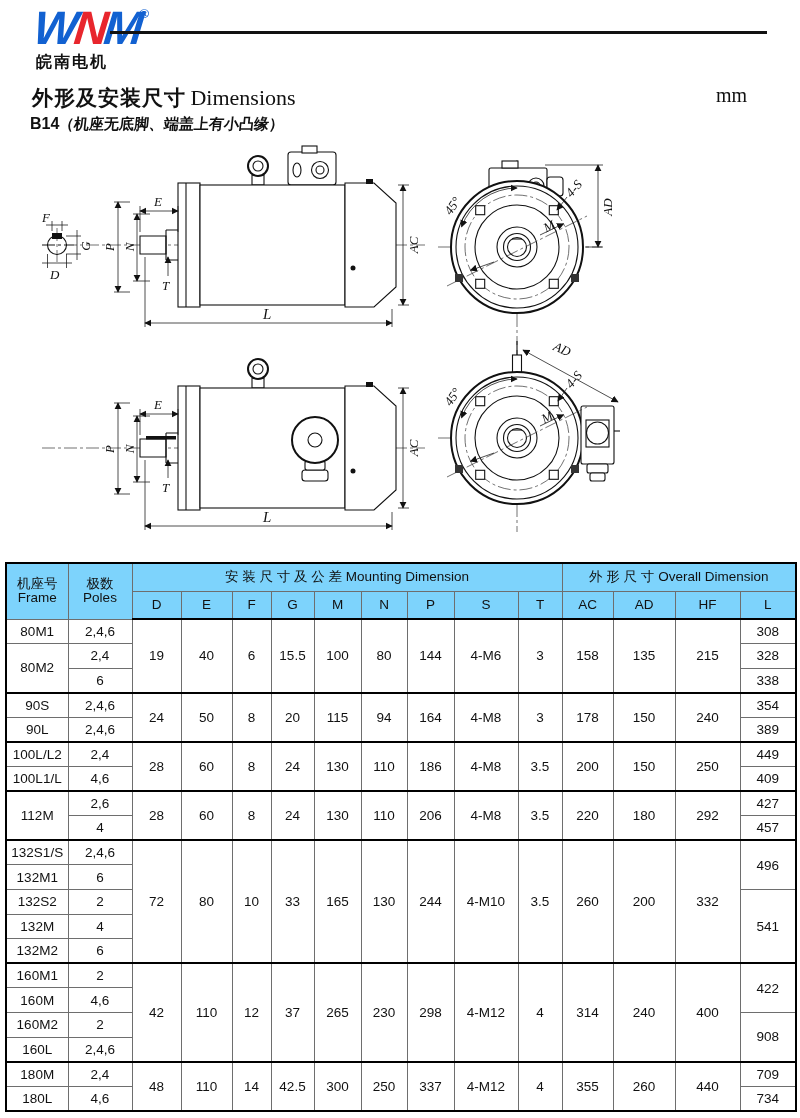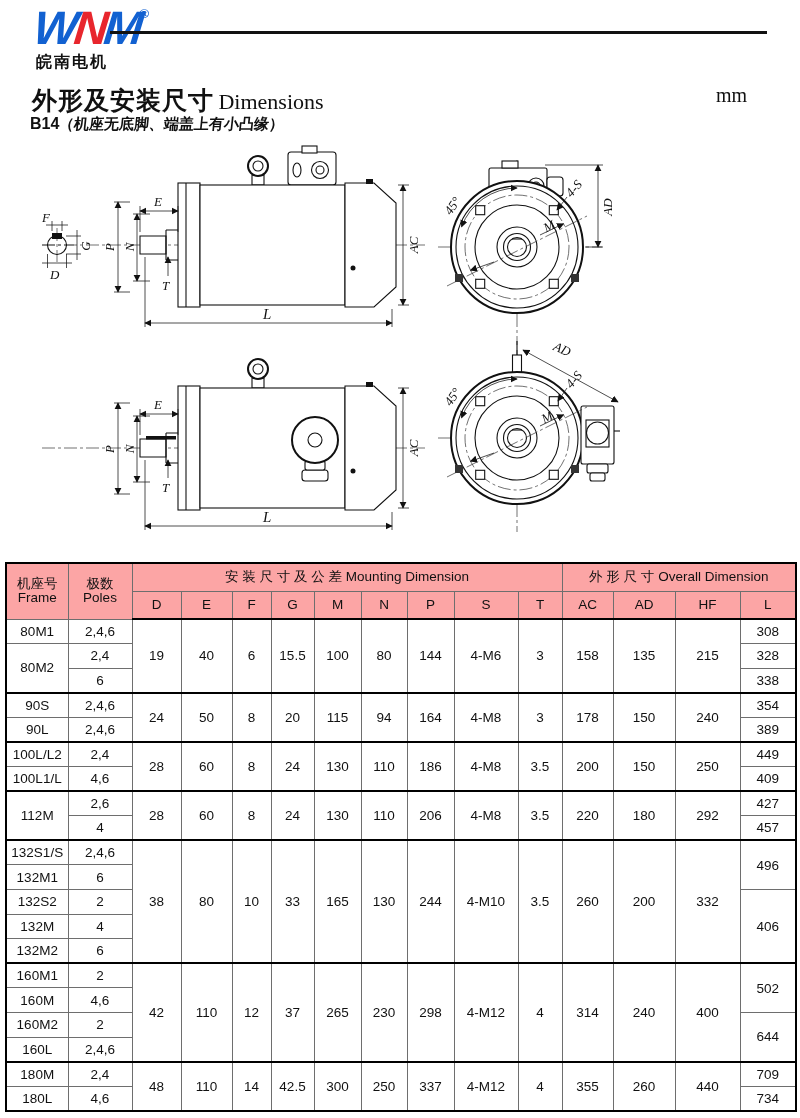--- a/index.html
+++ b/index.html
@@ -9,21 +9,21 @@
   
   #logo{position:absolute;left:34px;top:4px;height:52px;}
   .wnm{font-family:"Liberation Sans",sans-serif;font-weight:900;font-style:italic;
        font-size:47px;line-height:47px;letter-spacing:-4px;display:inline-block;transform:skewX(-6deg);}
   .wnm .b{color:#1261d1;} .wnm .r{color:#e8262d;}
   .reg{color:#1261d1;font-size:13px;font-weight:700;vertical-align:26px;font-style:normal;letter-spacing:0;}
   #company{position:absolute;left:36px;top:52px;font-size:16px;font-weight:700;letter-spacing:2px;}
   #rule{position:absolute;left:110px;top:31px;width:657px;height:3px;background:#111;}
 
   #title-row{position:absolute;left:32px;top:84px;width:740px;}
-  .t-zh{font-size:25px;font-weight:600;letter-spacing:1px;text-align:center;}
+  .t-zh{font-size:21px;font-weight:600;letter-spacing:1px;text-align:center;}
   .t-en{font-family:"Liberation Serif",serif;font-size:22px;}
   #unit{position:absolute;left:684px;top:0px;font-family:Liberation Serif, serif;font-size:20px;}
   #subtitle{position:absolute;left:30px;top:115px;font-size:15px;font-weight:700;}
   .sub-model{font-size:16px;}
   .sub-desc{display:inline-block;transform:skewX(-6deg);}
 
   
   #draw{position:absolute;left:0;top:143px;}
   .ln{stroke:#111;stroke-width:1.1;fill:none;}
   .lnT{stroke:#111;stroke-width:2;fill:none;}
@@ -31,21 +31,21 @@
   .cl{stroke:#333;stroke-width:.7;fill:none;stroke-dasharray:13 3 3 3;}
   .dm{stroke:#222;stroke-width:.8;fill:none;}
   .dim{font-family:"Liberation Serif",serif;font-style:italic;font-size:13px;fill:#111;}
   .dimb{font-family:"Liberation Serif",serif;font-style:italic;font-size:15px;fill:#111;}
 
   
   #dim-table{position:absolute;left:5px;top:562px;width:790px;border-collapse:collapse;
              table-layout:fixed;border:2.5px solid #000;}
   #dim-table th,#dim-table td{border:1px solid #6e6e6e;text-align:center;vertical-align:middle;
              padding:0;font-weight:400;}
-  #dim-table thead th{background:#fca5a5;font-size:13.5px;}
+  #dim-table thead th{background:#7dd3fc;font-size:13.5px;}
   #dim-table thead tr{height:28px;}
   #dim-table tbody tr{height:24.6px;}
   #dim-table tbody td{font-size:13.5px;}
   #dim-table thead tr.subhead th{border-bottom:2px solid #000;}
   #dim-table tr.grp>td{border-top:2px solid #000;}
   .hd2{line-height:14px;}
 </style>
 </head>
 <body>
 
@@ -423,42 +423,42 @@
         <td rowspan="2">292</td>
         <td>427</td>
       </tr>
       <tr>
         <td>4</td>
         <td>457</td>
       </tr>
       <tr class="grp">
         <td>132S1/S</td>
         <td>2,4,6</td>
-        <td rowspan="5">38</td>
+        <td rowspan="5">72</td>
         <td rowspan="5">80</td>
         <td rowspan="5">10</td>
         <td rowspan="5">33</td>
         <td rowspan="5">165</td>
         <td rowspan="5">130</td>
         <td rowspan="5">244</td>
         <td rowspan="5">4-M10</td>
         <td rowspan="5">3.5</td>
         <td rowspan="5">260</td>
         <td rowspan="5">200</td>
         <td rowspan="5">332</td>
         <td rowspan="2">496</td>
       </tr>
       <tr>
         <td>132M1</td>
         <td>6</td>
       </tr>
       <tr>
         <td>132S2</td>
         <td>2</td>
-        <td rowspan="3">406</td>
+        <td rowspan="3">541</td>
       </tr>
       <tr>
         <td>132M</td>
         <td>4</td>
       </tr>
       <tr>
         <td>132M2</td>
         <td>6</td>
       </tr>
       <tr class="grp">
@@ -469,30 +469,30 @@
         <td rowspan="4">12</td>
         <td rowspan="4">37</td>
         <td rowspan="4">265</td>
         <td rowspan="4">230</td>
         <td rowspan="4">298</td>
         <td rowspan="4">4-M12</td>
         <td rowspan="4">4</td>
         <td rowspan="4">314</td>
         <td rowspan="4">240</td>
         <td rowspan="4">400</td>
-        <td rowspan="2">502</td>
+        <td rowspan="2">422</td>
       </tr>
       <tr>
         <td>160M</td>
         <td>4,6</td>
       </tr>
       <tr>
         <td>160M2</td>
         <td>2</td>
-        <td rowspan="2">644</td>
+        <td rowspan="2">908</td>
       </tr>
       <tr>
         <td>160L</td>
         <td>2,4,6</td>
       </tr>
       <tr class="grp">
         <td>180M</td>
         <td>2,4</td>
         <td rowspan="2">48</td>
         <td rowspan="2">110</td>

